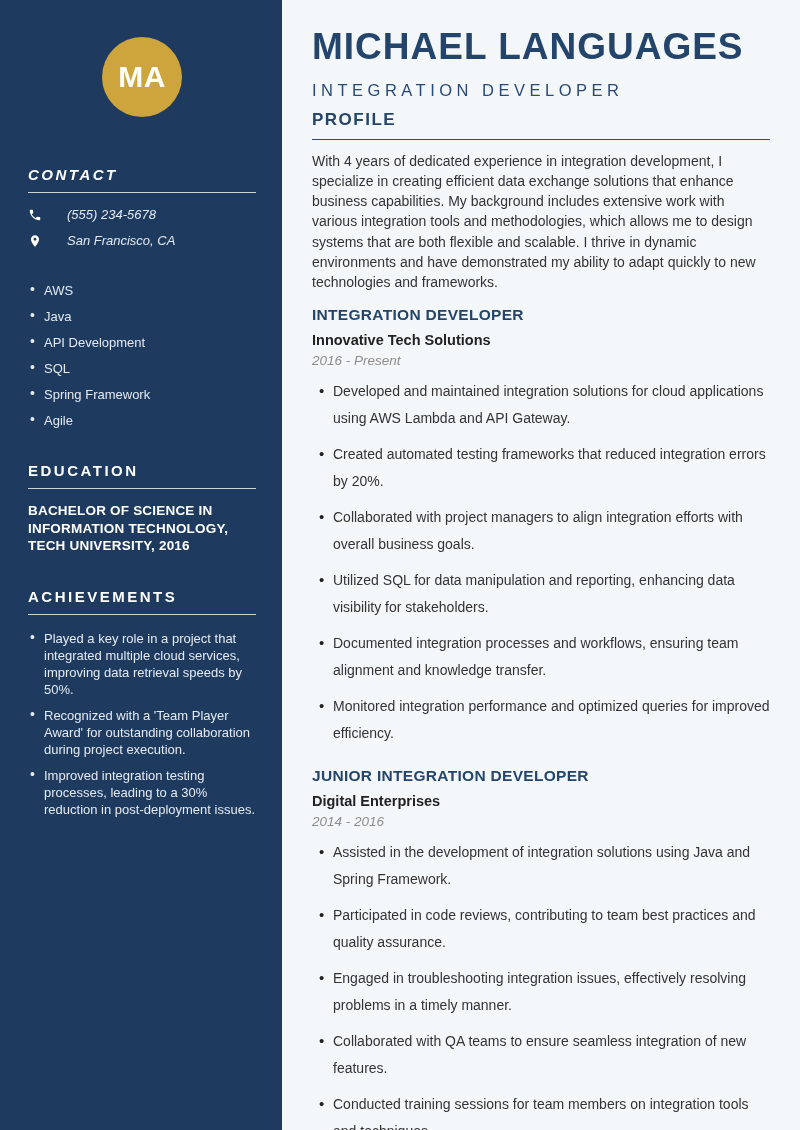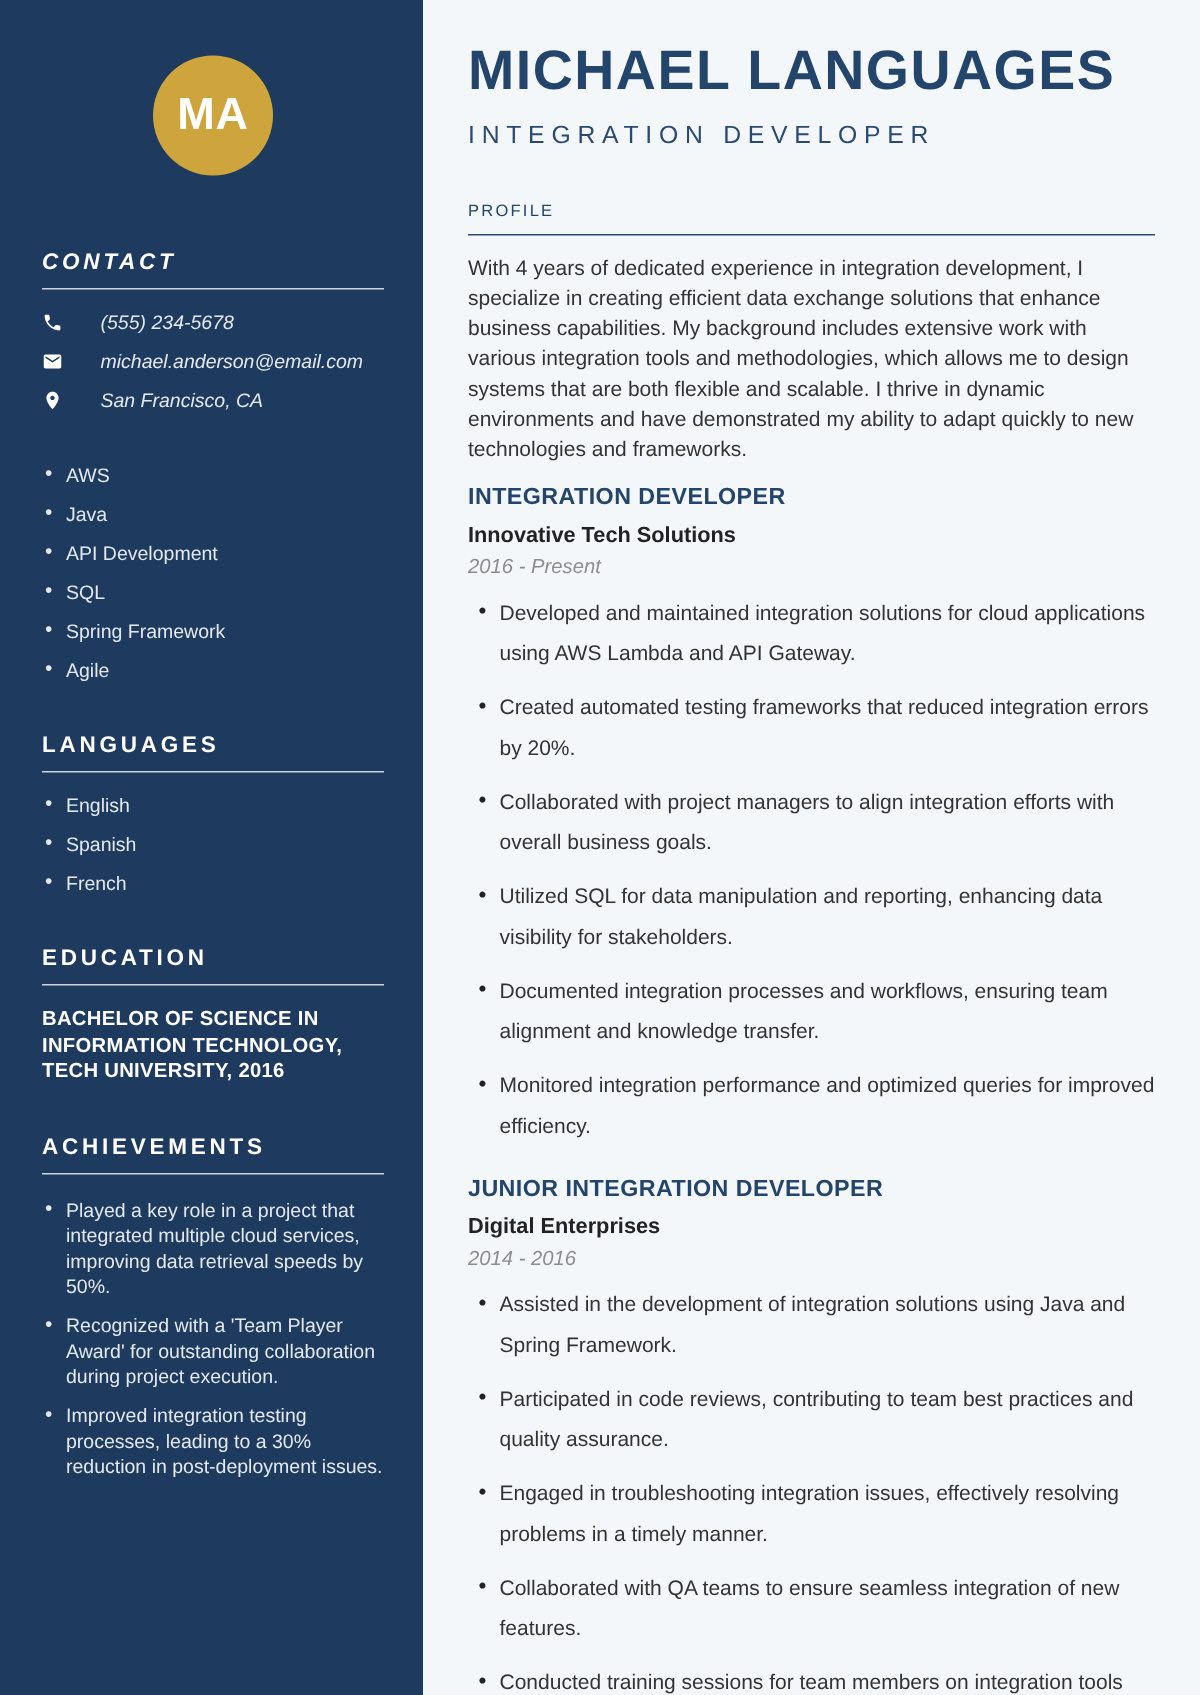--- a/index.html
+++ b/index.html
@@ -101,23 +101,23 @@
     line-height: 1.05;
   }
   .role {
     margin-top: 14px;
     font-size: 16.5px;
     letter-spacing: 4.5px;
     color: #2a4a73;
     font-weight: 500;
   }
   .main-title {
-    margin-top: 35px;
-    font-size: 11px;
-    font-weight: normal;
+    margin-top: 10px;
+    font-size: 17px;
+    font-weight: bold;
     color: #24456b;
     letter-spacing: 1.5px;
     padding-bottom: 9px;
     border-bottom: 1.5px solid #2a4a73;
   }
   .profile-text {
     margin-top: 11px;
     font-size: 14px;
     line-height: 20.2px;
     color: #333333;
@@ -173,57 +173,40 @@
           <span class="cicon">
             <svg viewBox="0 0 24 24">
                 <path d="M6.62 10.79c1.44 2.83 3.76 5.14 6.59 6.59l2.2-2.2c.27-.27.67-.36 1.02-.24 1.12.37 2.33.57 3.57.57.55 0 1 .45 1 1V20c0 .55-.45 1-1 1-9.39 0-17-7.61-17-17 0-.55.45-1 1-1h3.5c.55 0 1 .45 1 1 0 1.25.2 2.45.57 3.57.11.35.03.74-.25 1.02l-2.2 2.2z"></path>
               </svg>
           </span>
           <span>(555) 234-5678</span>
         </li>
         <li class="contact-item">
           <span class="cicon">
             <svg viewBox="0 0 24 24">
-                <path d="M20 4H4c-1.1 0-2 .9-2 2v12c0 1.1.9 2 2 2h16c1.1 0 2-.9 2-2V6c0-1.1-.9-2-2-2zm0 4l-8 5-8-5V6l8 5 8-5v2z"></path>
-              </svg>
-          </span>
-          <span>michael.anderson@email.com</span>
-        </li>
-        <li class="contact-item">
-          <span class="cicon">
-            <svg viewBox="0 0 24 24">
                 <path d="M12 2C8.13 2 5 5.13 5 9c0 5.25 7 13 7 13s7-7.75 7-13c0-3.87-3.13-7-7-7zm0 9.5c-1.38 0-2.5-1.12-2.5-2.5s1.12-2.5 2.5-2.5 2.5 1.12 2.5 2.5-1.12 2.5-2.5 2.5z"></path>
               </svg>
           </span>
           <span>San Francisco, CA</span>
         </li>
       </ul>
     </section>
 
     <section class="side-section">
       <ul class="side-list">
 
       <li>AWS</li>
           <li>Java</li>
           <li>API Development</li>
           <li>SQL</li>
           <li>Spring Framework</li>
           <li>Agile</li>
         </ul>
     </section>
 
-    <section class="side-section">
-      <h2 class="side-title">LANGUAGES</h2>
-      <ul class="side-list">
-
-      <li>English</li>
-          <li>Spanish</li>
-          <li>French</li>
-        </ul>
-    </section>
 
     <section class="side-section">
       <h2 class="side-title">EDUCATION</h2>
       <p class="edu-text">BACHELOR OF SCIENCE IN INFORMATION TECHNOLOGY, TECH UNIVERSITY, 2016</p>
     </section>
 
     <section class="side-section">
       <h2 class="side-title">ACHIEVEMENTS</h2>
       <ul class="ach-list">
 

